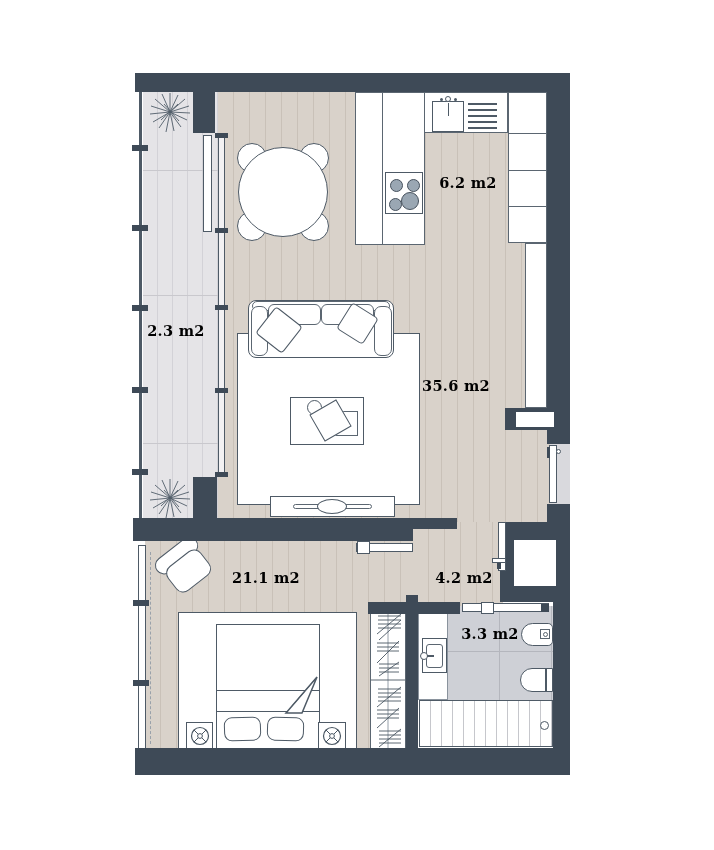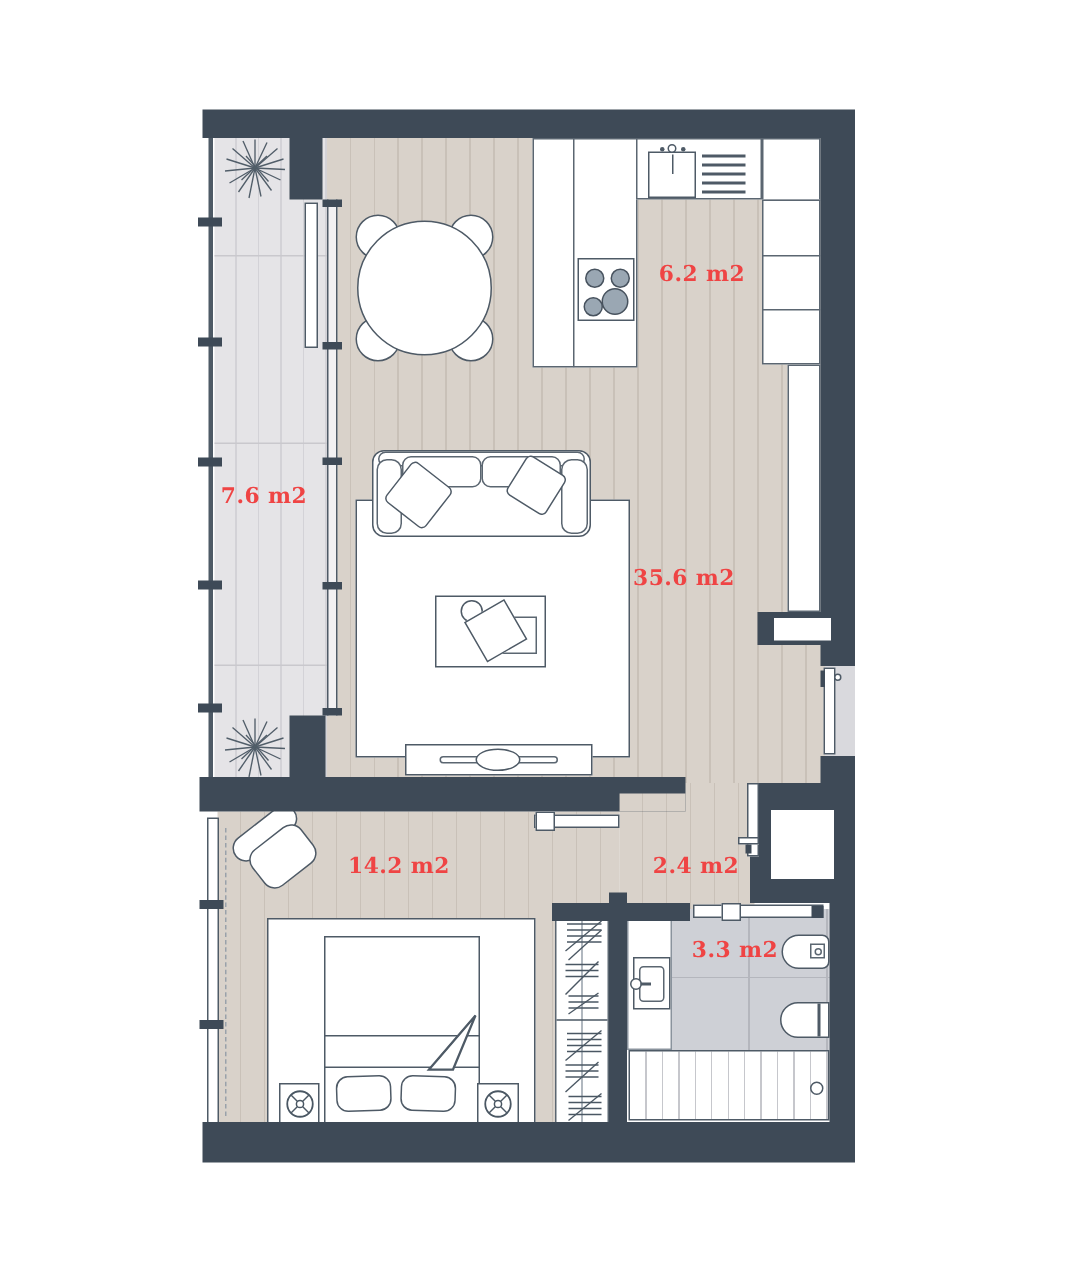--- a/index.html
+++ b/index.html
@@ -11,21 +11,21 @@
   .balc{background:repeating-linear-gradient(90deg,#e5e4e7 0 14px,#d3d2d7 14px 15px);}
   .tile{background:
         repeating-linear-gradient(90deg,transparent 0 51px,#b4b6bd 51px 52px),
         repeating-linear-gradient(0deg,transparent 0 48px,#b4b6bd 48px 49px),
         #ced0d6;}
   .w{background:#fff;border:1.5px solid #4e5a66;}
   .w1{background:#fff;border:1px solid #5b6671;}
   .line{background:#4e5a66;}
   .rnd{border-radius:50%;}
   .burner{background:#9aa7b3;border:1.5px solid #47525e;border-radius:50%;}
-  .lbl{font-weight:bold;font-size:14.5px;color:#ef4444;letter-spacing:.3px;text-align:center;white-space:nowrap;}
+  .lbl{font-weight:bold;font-size:14.5px;color:#000000;letter-spacing:.3px;text-align:center;white-space:nowrap;}
   .stripes{background:repeating-linear-gradient(90deg,#ffffff 0 10px,#c6c7cc 10px 11px);border:1.5px solid #4e5a66;}
   .dash{border-left:1px dashed #99a1aa;background:none;}
 </style>
 </head>
 <body>
 
 <div id="stage">
 
   <div class="wood" style="left:218px;top:90px;width:332px;height:432px;"></div>
   <div class="wood" style="left:413px;top:522px;width:90px;height:84px;"></div>
@@ -246,20 +246,20 @@
   <div class="w" style="left:555.5px;top:448.5px;width:5px;height:5px;border-width:1px;border-radius:50%;"></div>
   <div class="w" style="left:498px;top:522px;width:8px;height:49px;border-width:1px;"></div>
   <div class="w" style="left:492px;top:558px;width:14px;height:5px;border-width:1px;"></div>
   <div class="wall" style="left:497px;top:563px;width:4px;height:6px;"></div>
   <div class="w" style="left:356px;top:543px;width:57px;height:9px;border-width:1px;"></div>
   <div class="w" style="left:357px;top:541px;width:13px;height:13px;border-width:1px;"></div>
   <div class="w" style="left:462px;top:603px;width:87px;height:9px;border-width:1px;"></div>
   <div class="w" style="left:481px;top:601.5px;width:13px;height:12px;border-width:1px;"></div>
   <div class="wall" style="left:541px;top:604px;width:8px;height:8px;"></div>
 
-  <div class="lbl" style="left:145px;top:322px;width:62px;">7.6 m2</div>
+  <div class="lbl" style="left:145px;top:322px;width:62px;">2.3 m2</div>
   <div class="lbl" style="left:435px;top:174px;width:66px;">6.2 m2</div>
   <div class="lbl" style="left:418px;top:377px;width:76px;">35.6 m2</div>
-  <div class="lbl" style="left:228px;top:569px;width:76px;">14.2 m2</div>
-  <div class="lbl" style="left:428px;top:569px;width:72px;">2.4 m2</div>
+  <div class="lbl" style="left:228px;top:569px;width:76px;">21.1 m2</div>
+  <div class="lbl" style="left:428px;top:569px;width:72px;">4.2 m2</div>
   <div class="lbl" style="left:454px;top:625px;width:72px;">3.3 m2</div>
 
 </div>
 
 </body></html>

